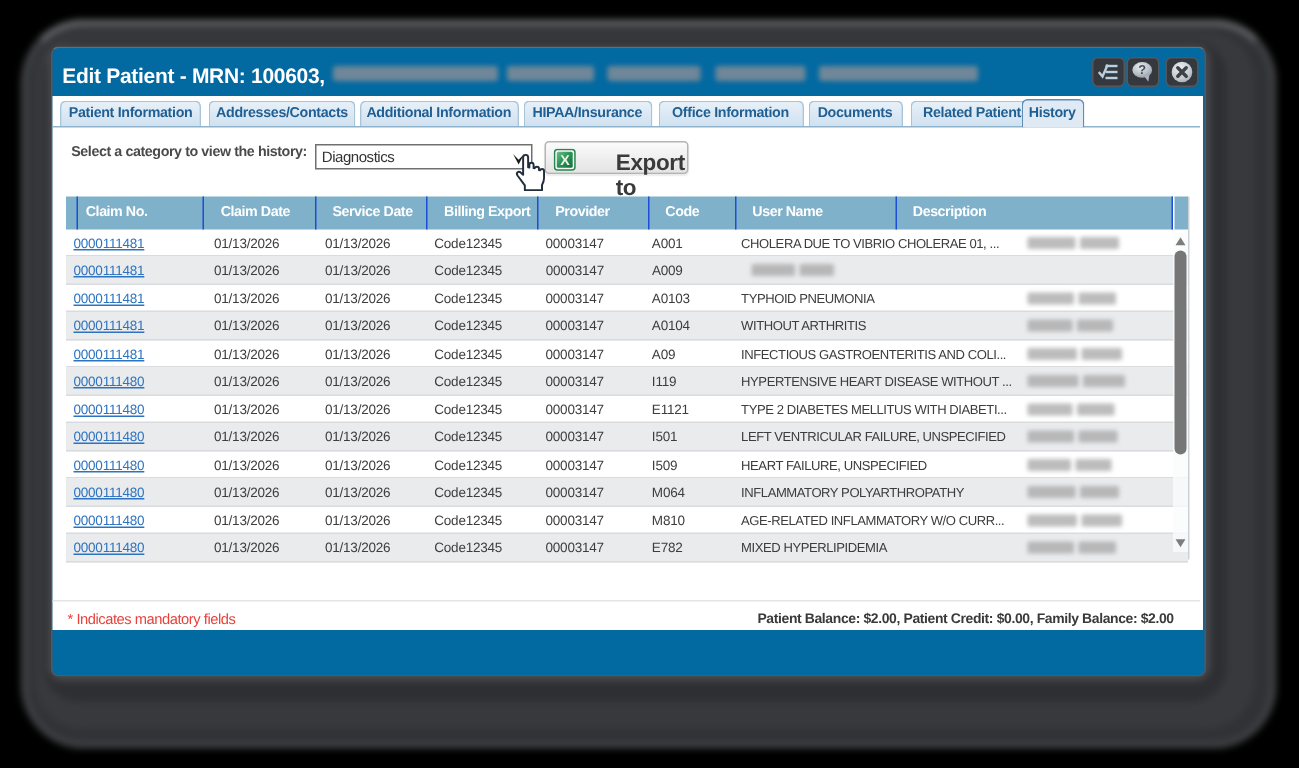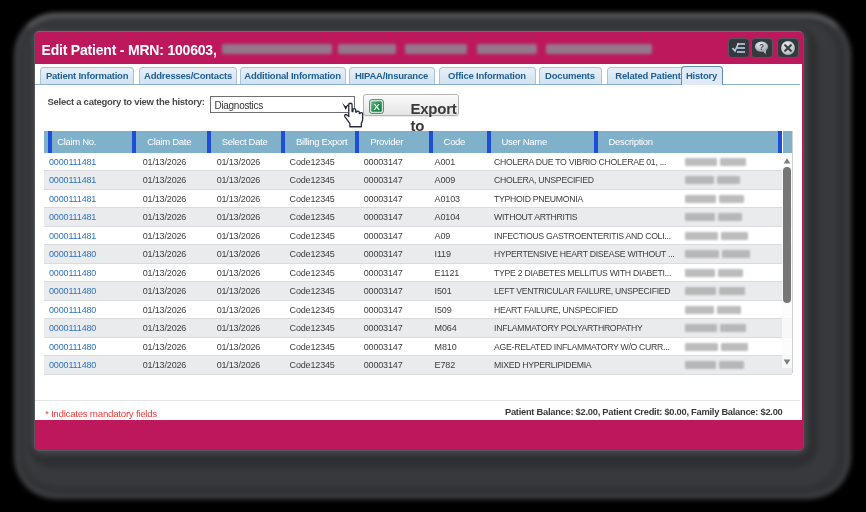--- a/index.html
+++ b/index.html
@@ -8,21 +8,21 @@
   #stage { position:relative; width:866px; height:512px; background:#000; }
   .ring { position:absolute; }
   #halo { position:absolute; left:0; top:0; width:866px; height:512px; filter:blur(2.5px); }
   #g1 { left:14px; top:13px; width:837px; height:486px; background:#313236;
         border:4px solid rgba(255,255,255,0.09); border-top-color:rgba(255,255,255,0.28);
         border-radius:42px; }
   #g2 { left:23px; top:21px; width:813px; height:465px; background:#37393c; border-radius:32px; }
   #g3 { left:29px; top:27px; width:789px; height:441px; background:#2e2f32; border-radius:24px; }
   #g4 { left:31.5px; top:29.5px; width:775px; height:424px; background:#46484c; border-radius:10px; }
   #win { position:absolute; left:33.5px; top:31px; width:770px; height:419.5px;
-         background:#be185d; border:1.5px solid #54575c; border-top-color:#6a6d72;
+         background:#0369a1; border:1.5px solid #54575c; border-top-color:#6a6d72;
          border-radius:5px; }
   
   #titlebar { position:absolute; left:0; top:0; width:767px; height:31.5px; }
   #title { position:absolute; left:7px; top:6.5px; color:#fff; font-size:14px;
            font-weight:bold; letter-spacing:-0.2px; line-height:22px; }
   .blurblk { position:absolute; top:11.5px; height:10.5px; background:#8b8f96;
              filter:blur(1.8px); border-radius:2px; opacity:0.8; }
   .tbtn { position:absolute; top:6px; width:22px; height:20px; background:#35383d;
           border:1px solid #54575d; border-radius:4px; }
   .tbtn svg { position:absolute; left:50%; top:50%; transform:translate(-50%,-50%); }
@@ -46,30 +46,30 @@
   #exportbtn { position:absolute; left:328px; top:30.5px; width:96px; height:22px;
                background:linear-gradient(#fbfbfb,#e4e4e4); border:1px solid #b4b4b4;
                border-radius:3px; box-shadow:0 1px 1px rgba(0,0,0,0.08); }
   #exportbtn .xl { position:absolute; left:5.5px; top:3.5px; }
   #exportbtn span { position:absolute; left:26px; top:5px; font-size:15px; font-weight:bold;
                     color:#3a3a3a; letter-spacing:-0.25px;padding-left:21px; }
   #cursor { position:absolute; left:306px; top:38px; z-index:50; }
   
   #grid { position:absolute; left:9px; top:67px; width:748px; height:242.5px; }
   #ghead { position:absolute; left:0; top:0; width:738px; height:22px; background:#7fb1ca; display:flex; }
-  #ghead .hc { height:22px; border-right:4px solid #1d4ed8; color:#fff; font-size:9.5px;
-               font-weight:normal; letter-spacing:-0.3px; line-height:22px; padding-left:11px; }
+  #ghead .hc { height:22px; border-right:1px solid #1d4ed8; color:#fff; font-size:9.5px;
+               font-weight:bold; letter-spacing:-0.3px; line-height:22px; padding-left:11px; }
   #ghead .hc.w1 { padding-left:5px; }
   #gheadcap { position:absolute; left:739px; top:0; width:9px; height:22px; background:#7fb1ca; }
   #gbody { position:absolute; left:0; top:22px; width:748px; height:222px; }
   .row { position:relative; width:748px; height:18.5px; border-bottom:1px solid #d9dbde; display:flex; }
   .row.alt { background:#eaebed; }
   .row .c { font-size:9px; color:#3d3d3d; letter-spacing:-0.15px; line-height:18.2px;
             white-space:nowrap; overflow:hidden; }
-  .row .c a { color:#2d73c0; }
+  .row .c a { color:#2d73c0; text-decoration:underline; }
   .row .c.b7 { letter-spacing:-0.28px; font-size:8.7px; }
   .ublur { position:absolute; top:5px; height:8px; background:#a6a6a6; filter:blur(1.3px);
            border-radius:1px; opacity:0.75; }
   
   .w0 { width:8.7px; padding-left:0 !important; }
   .w1 { width:84px; }
   .w2 { width:74.5px; }
   .w3 { width:74.4px; }
   .w4 { width:74.2px; }
   .w5 { width:73.4px; }
@@ -197,21 +197,21 @@
         <span>Export to Excel</span>
       </div>
       <svg id="cursor" width="23" height="26" viewBox="0 0 21 25">
         <path d="M6.9 2.8 C6.9 1.9 7.6 1.2 8.5 1.2 C9.4 1.2 10.1 1.9 10.1 2.8 L10.1 9.2 L10.9 9.3 L10.9 7.6 C10.9 6.8 11.5 6.3 12.2 6.3 C13 6.3 13.6 6.9 13.6 7.7 L13.6 9.7 L14.3 9.8 C14.5 9.2 15 8.8 15.7 8.8 C16.5 8.8 17.1 9.4 17.1 10.2 L17.1 11 L17.7 11.1 C17.9 10.6 18.4 10.2 19 10.2 C19.8 10.2 20.3 10.8 20.3 11.6 L20.3 16 C20.3 17.7 19.7 19.2 19 20.5 L19 23.8 L8 23.8 L8 20.8 C6.5 18.8 5 16.7 3.4 14.6 C2.9 13.9 2.5 13.2 3.2 12.5 C3.9 11.9 4.9 12.1 5.5 12.7 L6.9 14 Z" fill="#fff" stroke="#232c3b" stroke-width="1.25" stroke-linejoin="round"></path>
       </svg>
       <div id="grid">
         <div id="ghead">
           <div class="hc w0"></div>
           <div class="hc w1">Claim No.</div>
           <div class="hc w2">Claim Date</div>
-          <div class="hc w3">Select Date</div>
+          <div class="hc w3">Service Date</div>
           <div class="hc w4">Billing Export</div>
           <div class="hc w5">Provider</div>
           <div class="hc w6">Code</div>
           <div class="hc w8">User Name</div>
           <div class="hc w7">Description</div>
         </div>
         <div id="gheadcap"></div>
           <div id="gridrightline"></div>
         <div id="gbody">
         <div class="row">
@@ -227,21 +227,20 @@
                 <div class="ublur" style="left:45px;width:26px;"></div>
               </div>
         </div>
         <div class="row alt">
           <div class="c b1"><a>0000111481</a></div>
           <div class="c b2">01/13/2026</div>
           <div class="c b3">01/13/2026</div>
           <div class="c b4">Code12345</div>
           <div class="c b5">00003147</div>
           <div class="c b6">A009</div>
-          <div class="c b7">CHOLERA, UNSPECIFIED</div>
           <div class="c b8">
                 <div class="ublur" style="left:10px;width:29px;"></div>
                 <div class="ublur" style="left:42px;width:23px;"></div>
               </div>
         </div>
         <div class="row">
           <div class="c b1"><a>0000111481</a></div>
           <div class="c b2">01/13/2026</div>
           <div class="c b3">01/13/2026</div>
           <div class="c b4">Code12345</div>

